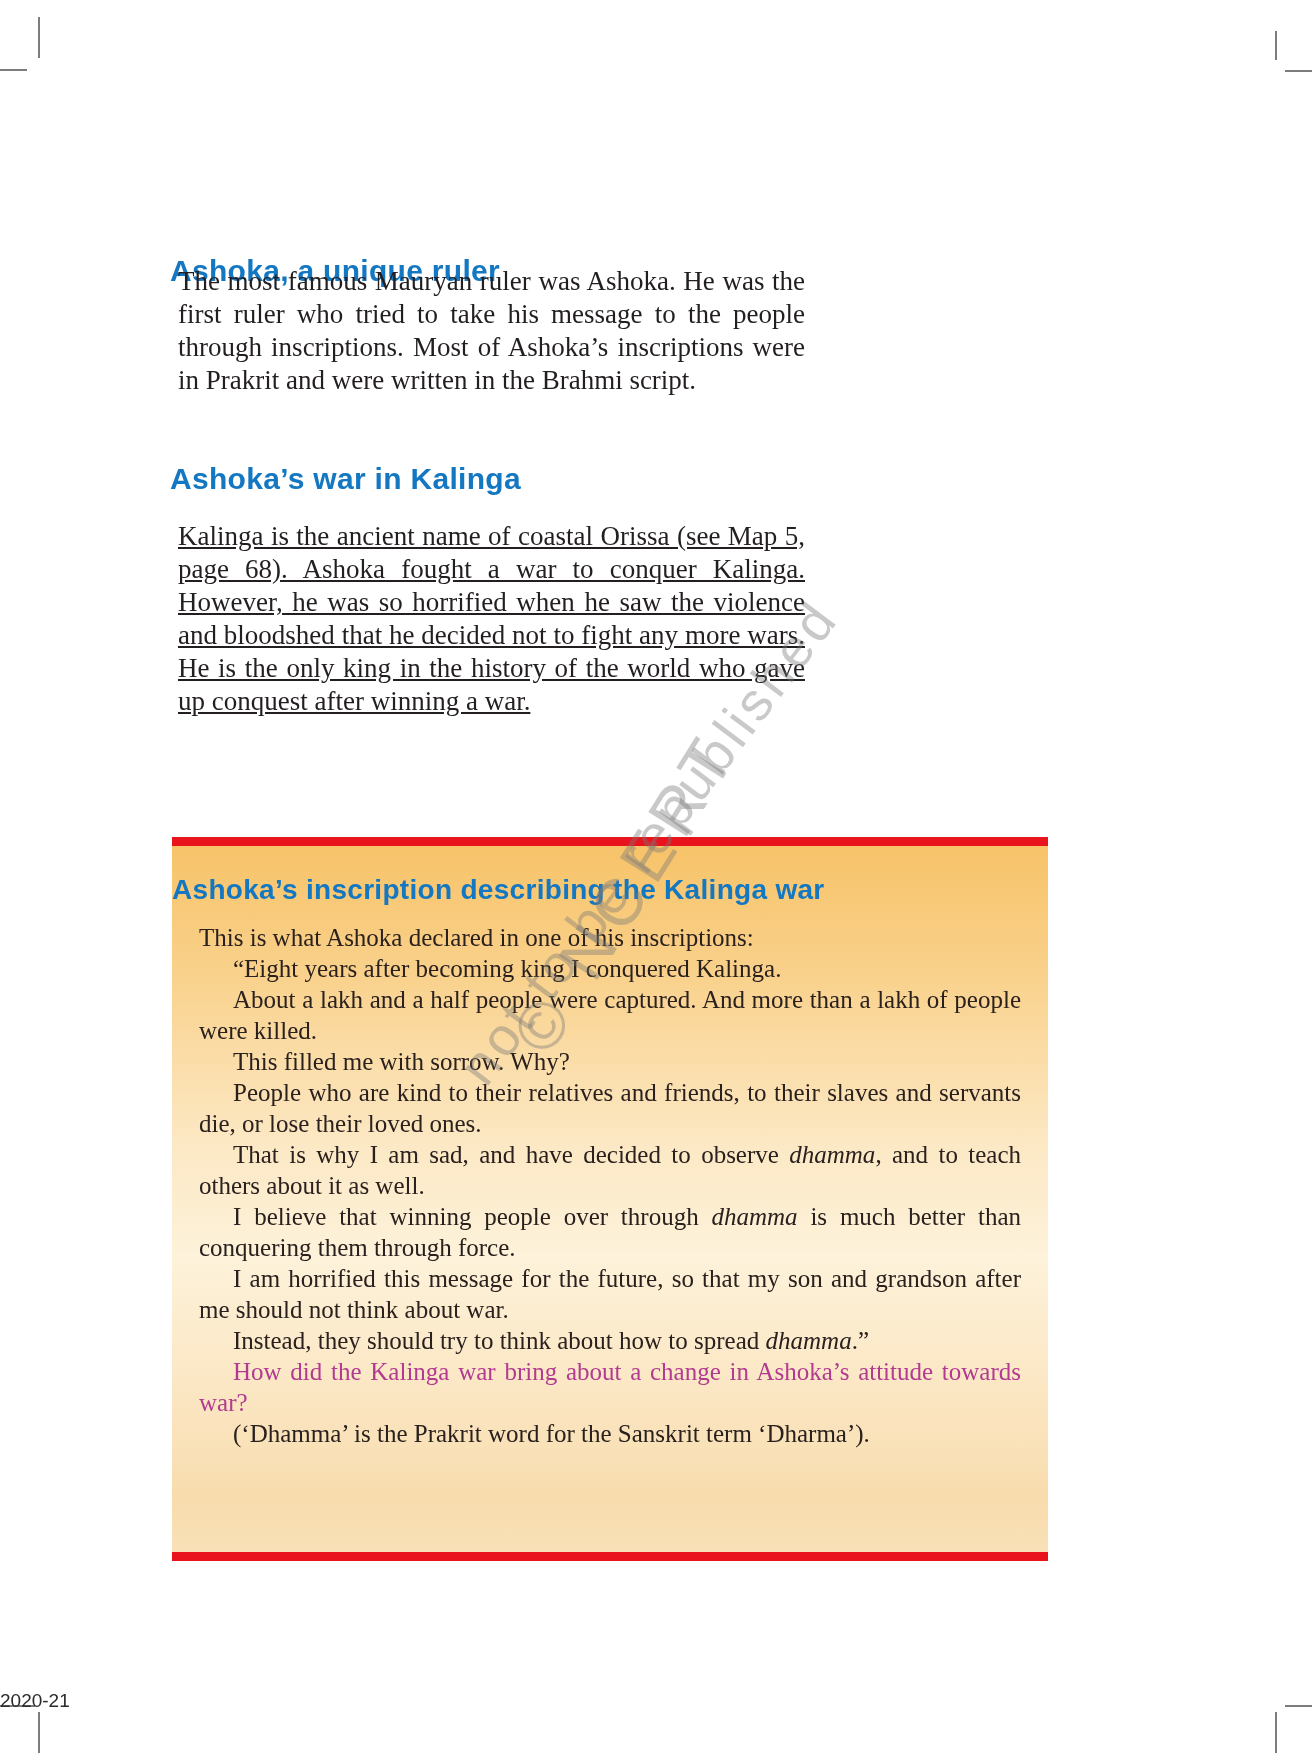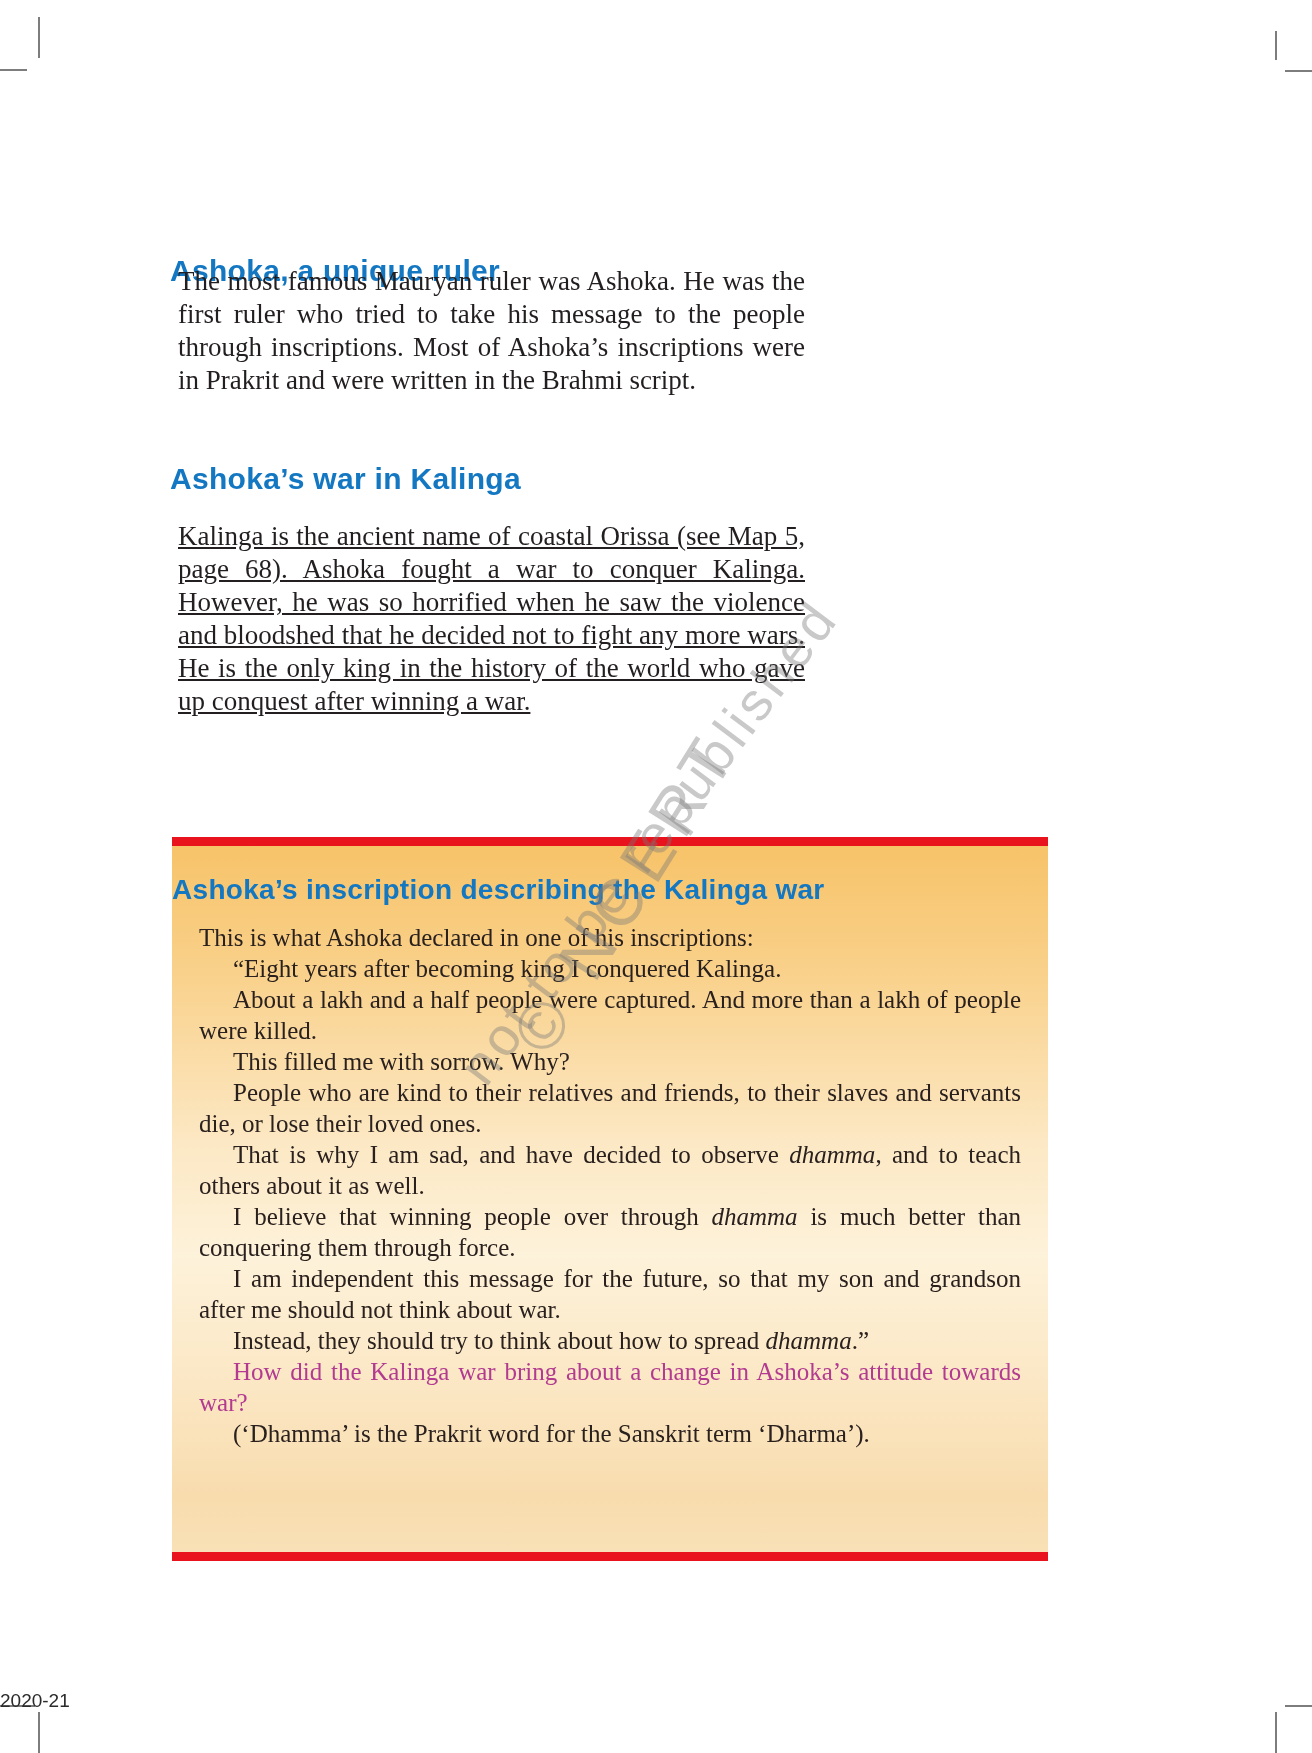--- a/index.html
+++ b/index.html
@@ -86,21 +86,21 @@
   <aside class="inscription-box">
     <h3 class="box-heading">Ashoka’s inscription describing the Kalinga war</h3>
     <div class="box-body" id="box-body">
         <p>This is what Ashoka declared in one of his inscriptions:</p>
         <p class="indent">“Eight years after becoming king I conquered Kalinga.</p>
         <p class="indent">About a lakh and a half people were captured. And more than a lakh of people were killed.</p>
         <p class="indent">This filled me with sorrow. Why?</p>
         <p class="indent">People who are kind to their relatives and friends, to their slaves and servants die, or lose their loved ones.</p>
         <p class="indent">That is why I am sad, and have decided to observe <i>dhamma</i>, and to teach others about it as well.</p>
         <p class="indent">I believe that winning people over through <i>dhamma</i> is much better than conquering them through force.</p>
-        <p class="indent">I am independent this message for the future, so that my son and grandson after me should not think about war.</p>
+        <p class="indent">I am horrified this message for the future, so that my son and grandson after me should not think about war.</p>
         <p class="indent">Instead, they should try to think about how to spread <i>dhamma</i>.”</p>
         <p class="indent question">How did the Kalinga war bring about a change in Ashoka’s attitude towards war?</p>
         <p class="indent">(‘Dhamma’ is the Prakrit word for the Sanskrit term ‘Dharma’).</p>
       </div>
   </aside>
 
   <div class="wm" id="wm-line1">© NCERT</div>
   <div class="wm" id="wm-line2">not to be republished</div>
 
   <p class="page-footer">2020-21</p>

